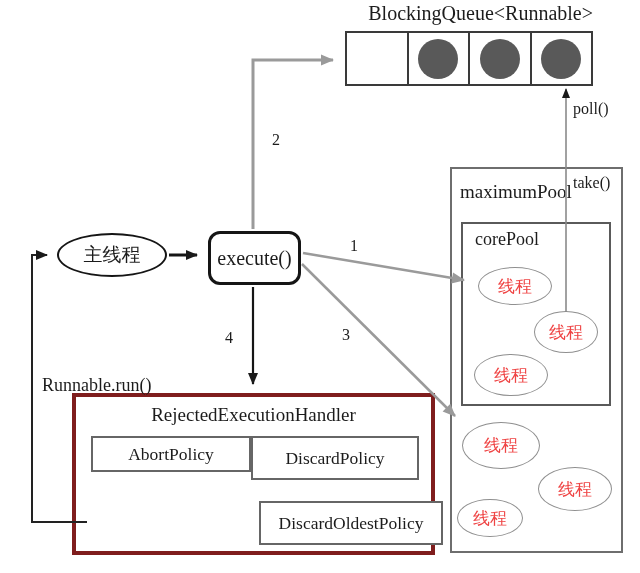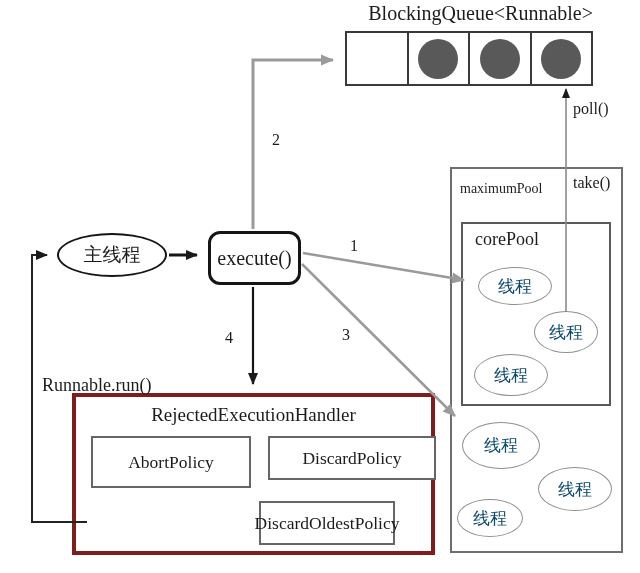--- a/index.html
+++ b/index.html
@@ -23,37 +23,37 @@
   .main-thread{left:57px;top:233px;width:110px;height:44px;border:2.5px solid #151515;
     border-radius:50%;display:flex;align-items:center;justify-content:center;
     font-size:19px;background:#fff;box-sizing:border-box;}
   .execute{left:208px;top:231px;width:93px;height:54px;border:3px solid #151515;
     border-radius:12px;display:flex;align-items:center;justify-content:center;
     font-size:20px;background:#fff;box-sizing:border-box;}
 
   
   .maximum-pool{left:450px;top:167px;width:173px;height:386px;border:2.5px solid #6e6e6e;
     box-sizing:border-box;background:#fff;}
-  .maximum-pool .pool-label{position:absolute;left:8px;top:12px;font-size:14px;}
+  .maximum-pool .pool-label{position:absolute;left:8px;top:12px;font-size:19px;}
   .core-pool{position:absolute;left:9px;top:53px;width:150px;height:184px;
     border:2px solid #5a5a5a;box-sizing:border-box;background:#fff;}
   .core-pool .pool-label{position:absolute;left:12px;top:5px;font-size:18px;}
   .thread{border:1.5px solid #8f8f8f;border-radius:50%;display:flex;align-items:center;
-    justify-content:center;font-size:17px;color:#0c4a6e;background:#fff;box-sizing:border-box;}
+    justify-content:center;font-size:17px;color:#ef4444;background:#fff;box-sizing:border-box;}
 
   
   .handler{left:72px;top:393px;width:363px;height:162px;border:4px solid #7f1d1d;
     box-sizing:border-box;background:#fff;}
   .handler-title{position:absolute;left:0;top:7px;width:100%;text-align:center;font-size:19px;}
   .policy{position:absolute;border:2px solid #666;display:flex;align-items:center;
     justify-content:center;font-size:17.5px;background:#fff;box-sizing:border-box;}
-  .p-abort{left:15px;top:39px;width:160px;height:52px;}
-  .p-discard{left:192px;top:39px;width:168px;height:44px;}
+  .p-abort{left:15px;top:39px;width:160px;height:36px;}
+  .p-discard{left:175px;top:39px;width:168px;height:44px;}
   .p-caller{left:15px;top:104px;width:160px;height:44px;}
-  .p-oldest{left:183px;top:104px;width:136px;height:44px;}
+  .p-oldest{left:183px;top:104px;width:184px;height:44px;}
 
   
   .lbl{font-size:16px;}
   .lbl-1{left:350px;top:237px;}
   .lbl-2{left:272px;top:131px;}
   .lbl-3{left:342px;top:326px;}
   .lbl-4{left:225px;top:329px;}
   .lbl-poll{left:573px;top:100px;}
   .lbl-take{left:573px;top:138px;margin-top:36px;}
   .lbl-run{left:42px;top:327px;font-size:18px;margin-top:48px;}

